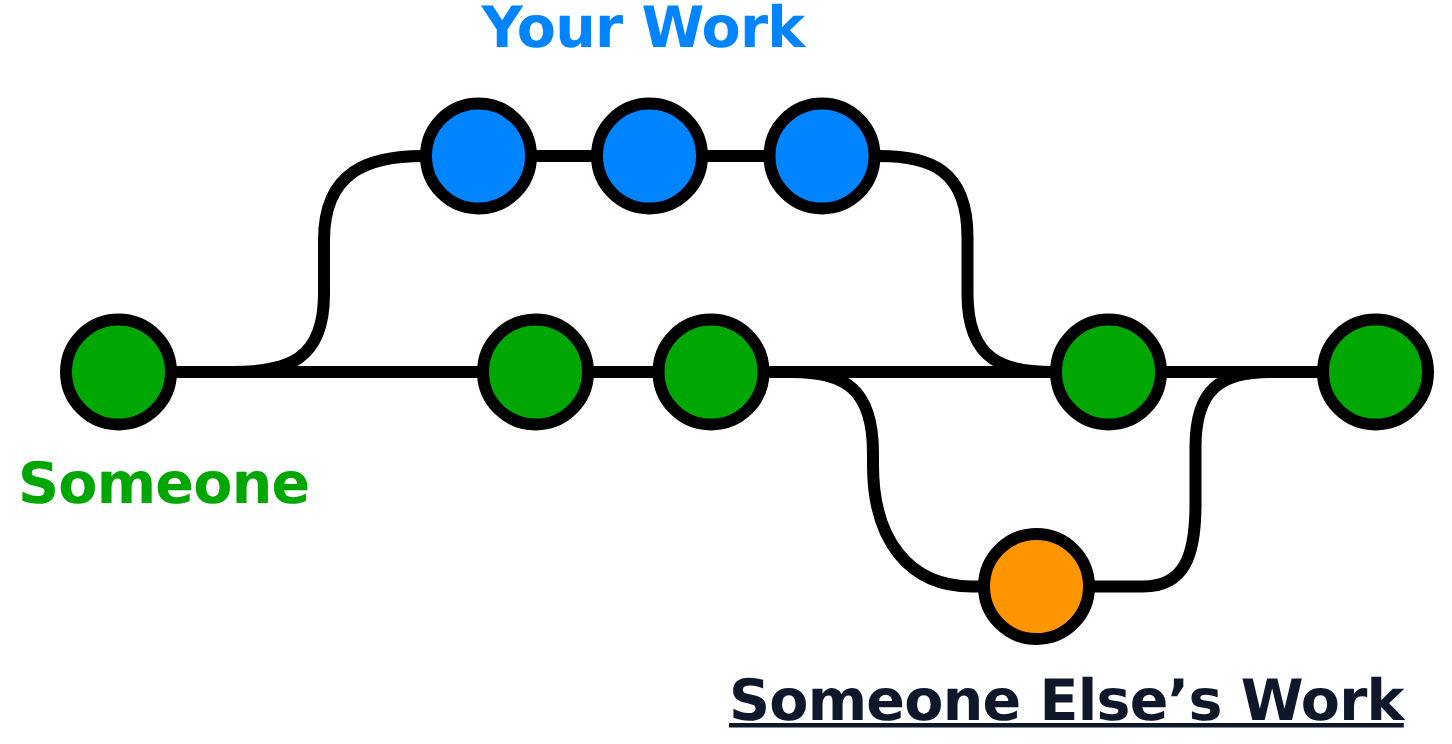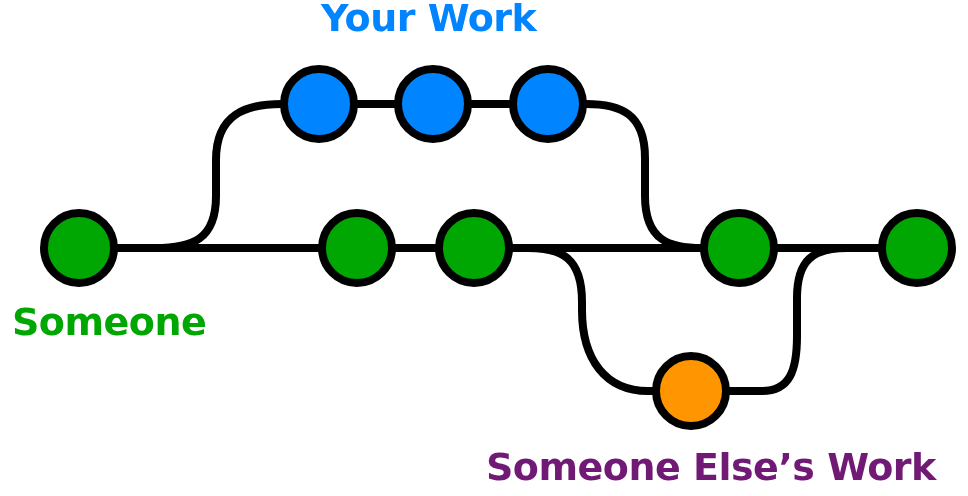--- a/index.html
+++ b/index.html
@@ -62,15 +62,15 @@
       <circle cx="319" cy="104" r="35" fill="#0084ff" stroke="#000000" stroke-width="8"></circle>
       <circle cx="433" cy="104" r="35" fill="#0084ff" stroke="#000000" stroke-width="8"></circle>
       <circle cx="548" cy="104" r="35" fill="#0084ff" stroke="#000000" stroke-width="8"></circle>
       <circle cx="691" cy="391" r="35" fill="#ff9500" stroke="#000000" stroke-width="8"></circle>
     </svg>
 
   <div class="branch-label label-your-work" style="color: rgb(0, 132, 255);">Your Work</div>
 
   <div class="branch-label label-master" style="color: rgb(0, 166, 2);">Someone</div>
 
-  <div class="branch-label label-someone" style="color: #701a75;">Someone Else’s Work</div>
+  <div class="branch-label label-someone" style="color: #0f172a; text-decoration: underline;">Someone Else’s Work</div>
 
 </div>
 
 </body></html>

